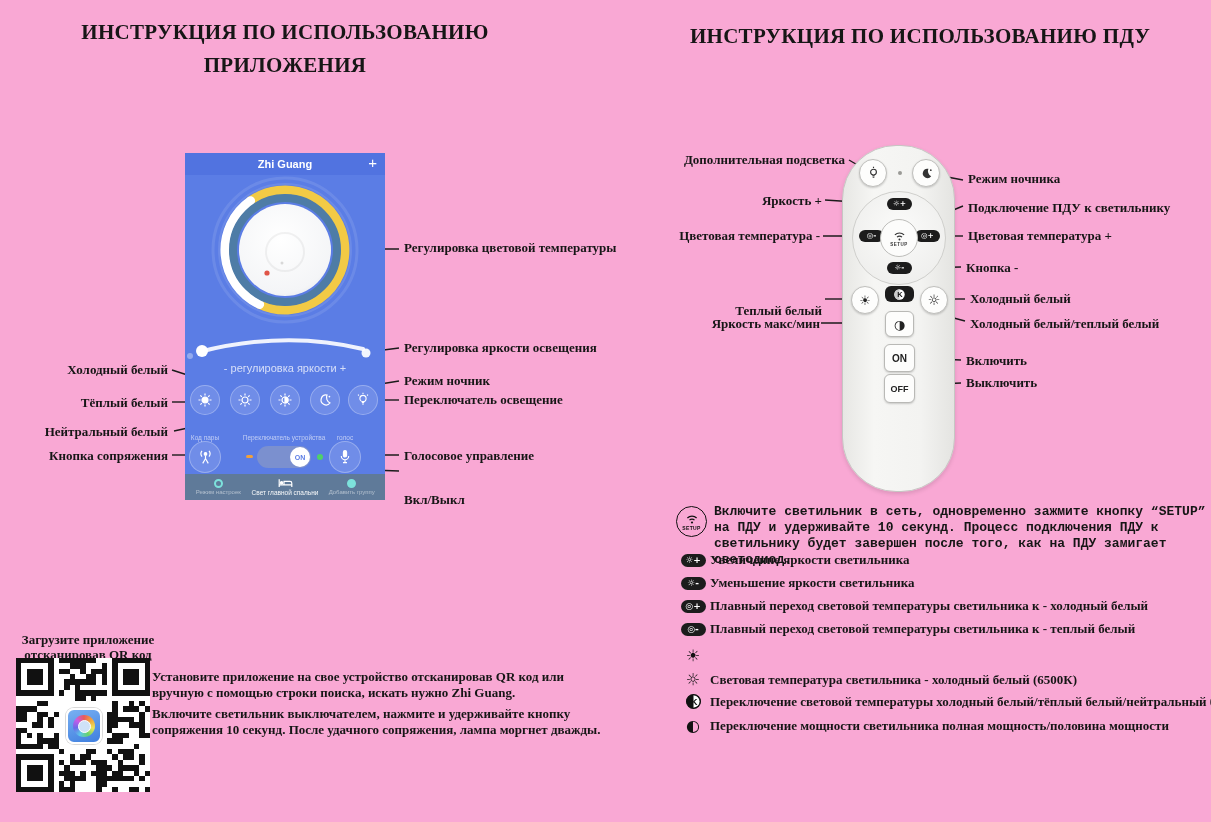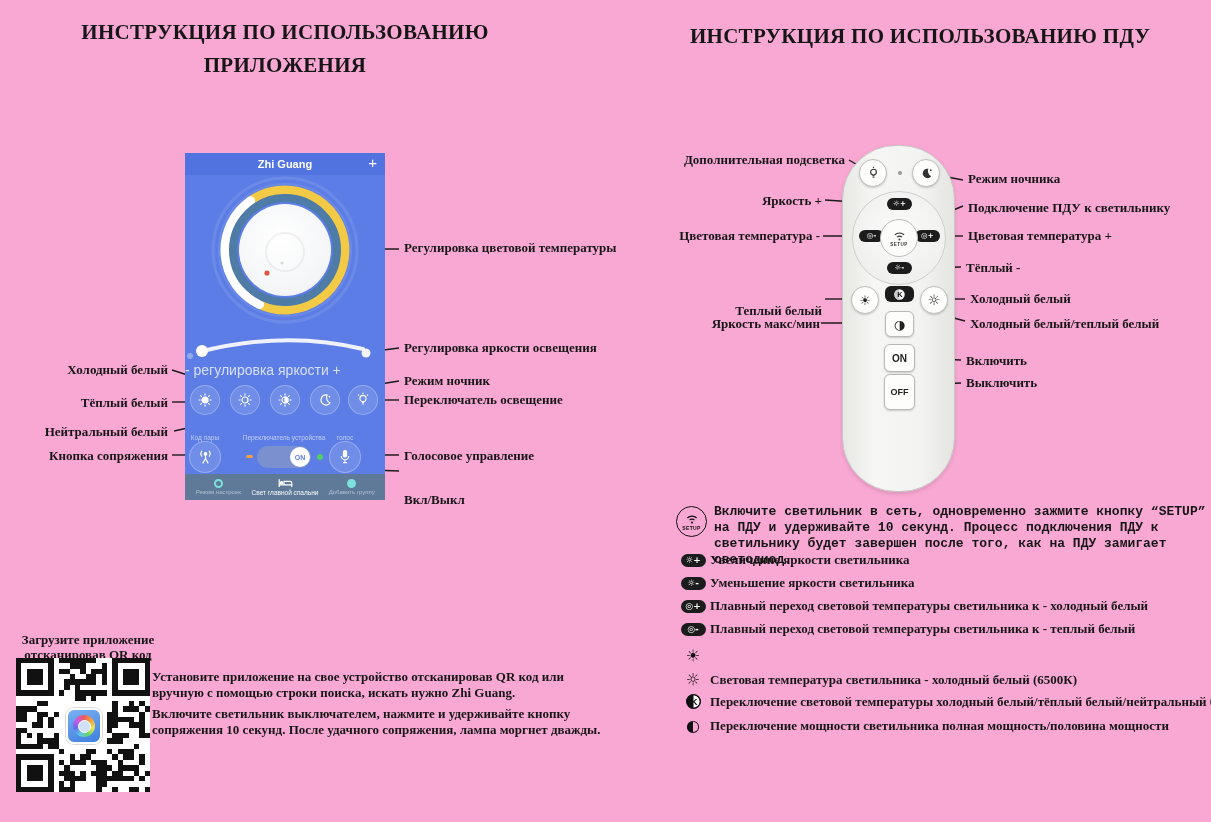--- a/index.html
+++ b/index.html
@@ -9,22 +9,22 @@
   .title{position:absolute;text-align:center;font-size:21px;line-height:33px;letter-spacing:.3px;}
   .lab{position:absolute;font-size:13px;white-space:nowrap;}
   .lab.r{text-align:right;}
   .glyph{font-family:"DejaVu Sans",sans-serif;font-weight:bold;}
 
   
   .app{position:absolute;left:185px;top:153px;width:200px;height:347px;background:#5b7de5;}
   .app-header{position:relative;height:22px;background:#5173e0;display:flex;align-items:center;justify-content:center;}
   .app-header .t{color:#fff;font-size:11px;font-weight:bold;font-family:"Liberation Sans",sans-serif;}
   .app-header .plus{position:absolute;right:8px;top:1px;color:#fff;font-size:15px;font-weight:normal;font-family:"Liberation Sans",sans-serif;}
-  .bri-hint{position:absolute;left:0;top:209px;width:200px;color:rgba(255,255,255,.75);
-            font-size:14px;font-family:"Liberation Sans",sans-serif;font-weight:normal;}
+  .bri-hint{position:absolute;left:0;top:209px;width:200px;text-align:center;color:rgba(255,255,255,.75);
+            font-size:11px;font-family:"Liberation Sans",sans-serif;font-weight:normal;}
   .app-ico{position:absolute;width:30px;height:30px;border-radius:50%;background:rgba(255,255,255,.13);
            border:1px solid rgba(255,255,255,.28);box-sizing:border-box;display:flex;align-items:center;justify-content:center;top:232px;}
   .mini-lab{position:absolute;top:281px;color:rgba(255,255,255,.6);font-size:6.5px;font-weight:normal;
             font-family:"Liberation Sans",sans-serif;text-align:center;white-space:nowrap;}
   .ctrl{position:absolute;top:288px;width:32px;height:32px;border-radius:50%;background:rgba(255,255,255,.13);
         border:1px solid rgba(255,255,255,.28);box-sizing:border-box;display:flex;align-items:center;justify-content:center;}
   .toggle{position:absolute;left:72px;top:293px;width:54px;height:22px;border-radius:11px;background:#7b90cf;}
   .knob{position:absolute;right:1px;top:1px;width:20px;height:20px;border-radius:50%;background:#fff;
         display:flex;align-items:center;justify-content:center;font-size:7px;color:#5b7de5;font-family:"Liberation Sans",sans-serif;}
   .dash{position:absolute;left:61px;top:302px;width:7px;height:3px;border-radius:2px;background:#f0a03c;}
@@ -293,32 +293,32 @@
         </svg>
     </div>
     <div class="rbtn" style="left:77px;top:140px;width:28px;height:28px;">
       <span class="glyph" style="font-size:14px;color:#222;">☼</span>
     </div>
 
     <div class="sqbtn" style="left:42px;top:165px;width:29px;height:26px;">
       <span class="glyph" style="font-size:13px;color:#222;">◑</span>
     </div>
     <div class="sqbtn" style="left:41px;top:198px;width:31px;height:28px;font-size:10px;font-weight:bold;">ON</div>
-    <div class="sqbtn" style="left:41px;top:228px;width:31px;height:36px;font-size:9px;font-weight:bold;">OFF</div>
+    <div class="sqbtn" style="left:41px;top:228px;width:31px;height:29px;font-size:9px;font-weight:bold;">OFF</div>
   </div>
 
   <div class="lab r" style="right:366px;top:152px;">Дополнительная подсветка</div>
   <div class="lab r" style="right:389px;top:193px;">Яркость +</div>
   <div class="lab r" style="right:391px;top:228px;">Цветовая температура -</div>
   <div class="lab r" style="right:389px;top:291px;margin-top:12px;">Теплый белый</div>
   <div class="lab r" style="right:391px;top:316px;">Яркость макс/мин</div>
   <div class="lab" style="left:968px;top:171px;">Режим ночника</div>
   <div class="lab" style="left:968px;top:200px;">Подключение ПДУ к светильнику</div>
   <div class="lab" style="left:968px;top:228px;">Цветовая температура +</div>
-  <div class="lab" style="left:966px;top:260px;">Тёплый -</div>
+  <div class="lab" style="left:966px;top:260px;">Кнопка -</div>
   <div class="lab" style="left:970px;top:291px;">Холодный белый</div>
   <div class="lab" style="left:970px;top:316px;">Холодный белый/теплый белый</div>
   <div class="lab" style="left:966px;top:353px;">Включить</div>
   <div class="lab" style="left:966px;top:375px;">Выключить</div>
 
   <div class="setup-badge">
     <svg width="16" height="12" viewBox="0 0 16 13">
         <g stroke="#111" stroke-width="1.3" fill="none">
       <path d="M3 5.4a7 7 0 0 1 10 0M5.3 7.8a3.8 3.8 0 0 1 5.4 0"></path>
         </g>

